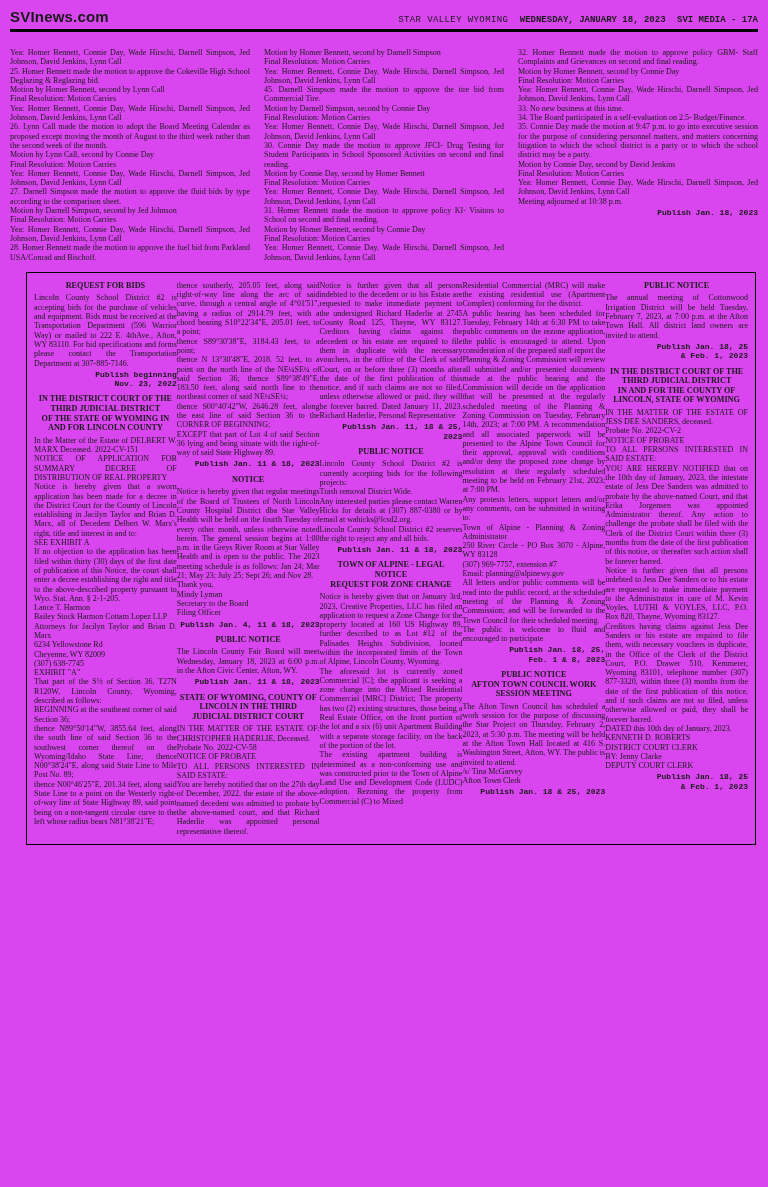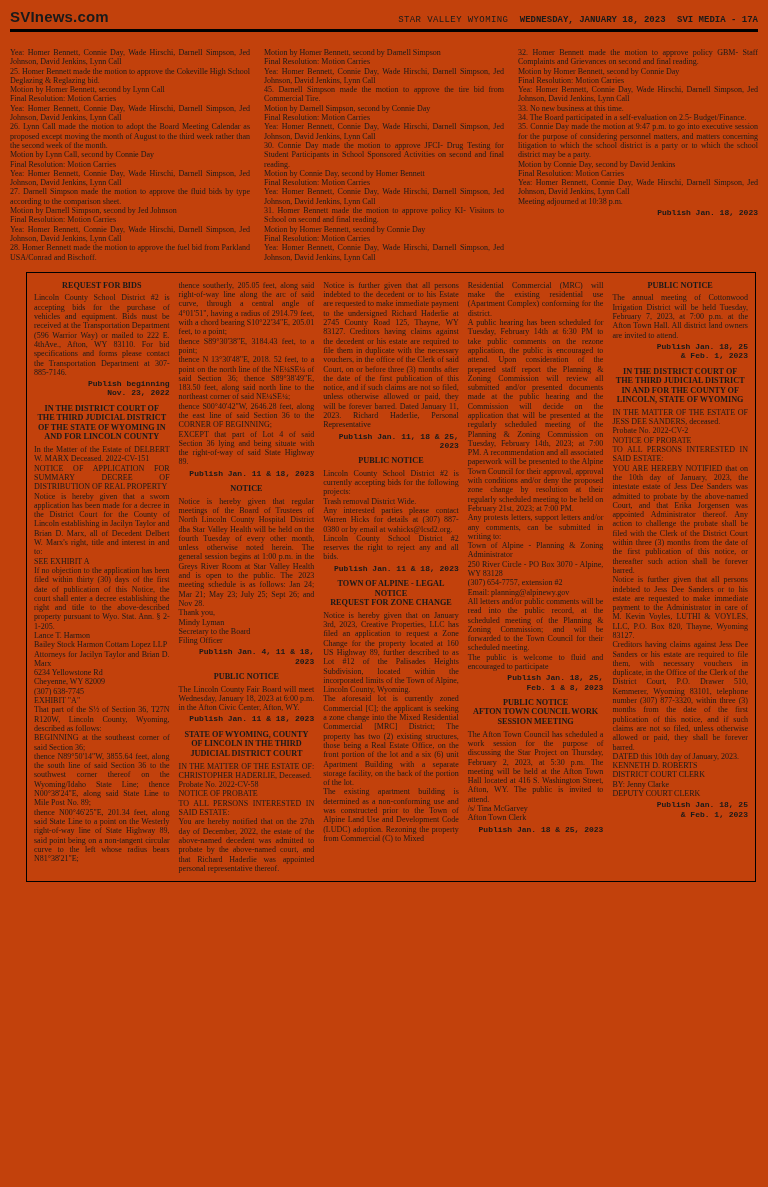--- a/index.html
+++ b/index.html
@@ -1,27 +1,27 @@
 <!DOCTYPE html>
 <html><head>
 <meta charset="utf-8">
 <style>
   * { margin:0; padding:0; box-sizing:border-box; }
   html,body { background:#e9e9e6; }
   body { width:768px; height:1187px; overflow:hidden; font-family:"Liberation Serif", serif; color:#1a1a1a; }
-  .page { width:768px; height:1187px; background:#c2410c; padding:6px 10px 8px 10px; }
+  .page { width:768px; height:1187px; background:#d946ef; padding:6px 10px 8px 10px; }
   .masthead { display:flex; justify-content:space-between; align-items:flex-end; padding:2px 0 4px 0; border-bottom:3px solid #000; }
   .site { font-family:"Liberation Sans", sans-serif; font-weight:bold; font-size:15px; letter-spacing:0.2px; }
   .mast-right { font-family:Liberation Mono, monospace; font-size:9px; white-space:nowrap; }
   .mast-right .loc { font-weight:normal; letter-spacing:0.4px; margin-right:6px; }
   .mast-right .date { font-weight:bold; margin-right:6px; }
   .mast-right .edition { font-weight:bold; }
   .top-cols { display:flex; gap:14px; margin-top:16px; }
   .top-cols .col { flex:1 1 0; min-width:0; }
-  .legal-box { border:1.5px solid #000; margin:10px 2px 0 16px; padding:8px 7px; display:flex; gap:9px; }
+  .legal-box { border:1.5px solid #000; margin:10px 2px 0 16px; padding:8px 7px; display:flex; }
   .legal-box .col { flex:1 1 0; min-width:0; }
   .blk { font-size:8px; line-height:9.3px; text-align:justify; word-break:break-word; }
   .blk.p { margin:0; }
   .blk.h { font-weight:bold; font-size:8.2px; text-align:center; white-space:pre-line; margin:6px 2px 3px 2px; line-height:9.6px; }
   .blk.h:first-child { margin-top:0; }
   .blk.pub { font-weight:bold; text-align:right; white-space:pre-line; margin:2px 0 5px 0;font-family:Liberation Mono, monospace; }
 </style>
 </head>
 <body>
 
@@ -149,21 +149,21 @@
         <div class="blk p">Notice is hereby given that on January 3rd, 2023, Creative Properties, LLC has filed an application to request a Zone Change for the property located at 160 US Highway 89, further described to as Lot #12 of the Palisades Heights Subdivision, located within the incorporated limits of the Town of Alpine, Lincoln County, Wyoming.</div>
         <div class="blk p">The aforesaid lot is currently zoned Commercial [C]; the applicant is seeking a zone change into the Mixed Residential Commercial [MRC] District; The property has two (2) existing structures, those being a Real Estate Office, on the front portion of the lot and a six (6) unit Apartment Building with a separate storage facility, on the back of the portion of the lot.</div>
         <div class="blk p">The existing apartment building is determined as a non-conforming use and was constructed prior to the Town of Alpine Land Use and Development Code (LUDC) adoption.  Rezoning the property from Commercial (C) to Mixed</div>
       </div>
       <div class="col">
         <div class="blk p">Residential Commercial (MRC) will make the existing residential use (Apartment Complex) conforming for the district.</div>
         <div class="blk p">A public hearing has been scheduled for Tuesday, February 14th at 6:30 PM to take public comments on the rezone application, the public is encouraged to attend.  Upon consideration of the prepared staff report the Planning &amp; Zoning Commission will review all submitted and/or presented documents made at the public hearing and the Commission will decide on the application that will be presented at the regularly scheduled meeting of the Planning &amp; Zoning Commission on Tuesday, February 14th, 2023; at 7:00 PM.  A recommendation and all associated paperwork will be presented to the Alpine Town Council for their approval, approval with conditions and/or deny the proposed zone change by resolution at their regularly scheduled meeting to be held on February 21st, 2023; at 7:00 PM.</div>
         <div class="blk p">Any protests letters, support letters and/or any comments, can be submitted in writing to:</div>
         <div class="blk p">Town of Alpine - Planning &amp; Zoning Administrator</div>
         <div class="blk p">250 River Circle - PO Box 3070 - Alpine, WY 83128</div>
-        <div class="blk p">(307) 654-7757, extension #2</div>
+        <div class="blk p">(307) 969-7757, extension #7</div>
         <div class="blk p">Email: planning@alpinewy.gov</div>
         <div class="blk p">All letters and/or public comments will be read into the public record, at the scheduled meeting of the Planning &amp; Zoning Commission; and will be forwarded to the Town Council for their scheduled meeting.</div>
         <div class="blk p">The public is welcome to fluid and encouraged to participate</div>
         <div class="blk pub">Publish Jan. 18, 25,
 Feb. 1 &amp; 8, 2023</div>
         <div class="blk h">PUBLIC NOTICE
 AFTON TOWN COUNCIL WORK SESSION MEETING</div>
         <div class="blk p">The Afton Town Council has scheduled a work session for the purpose of discussing the Star Project on Thursday, February 2, 2023, at 5:30 p.m. The meeting will be held at the Afton Town Hall located at 416 S. Washington Street, Afton, WY.  The public is invited to attend.</div>
         <div class="blk p">/s/ Tina McGarvey</div>
         <div class="blk p">Afton Town Clerk</div>

